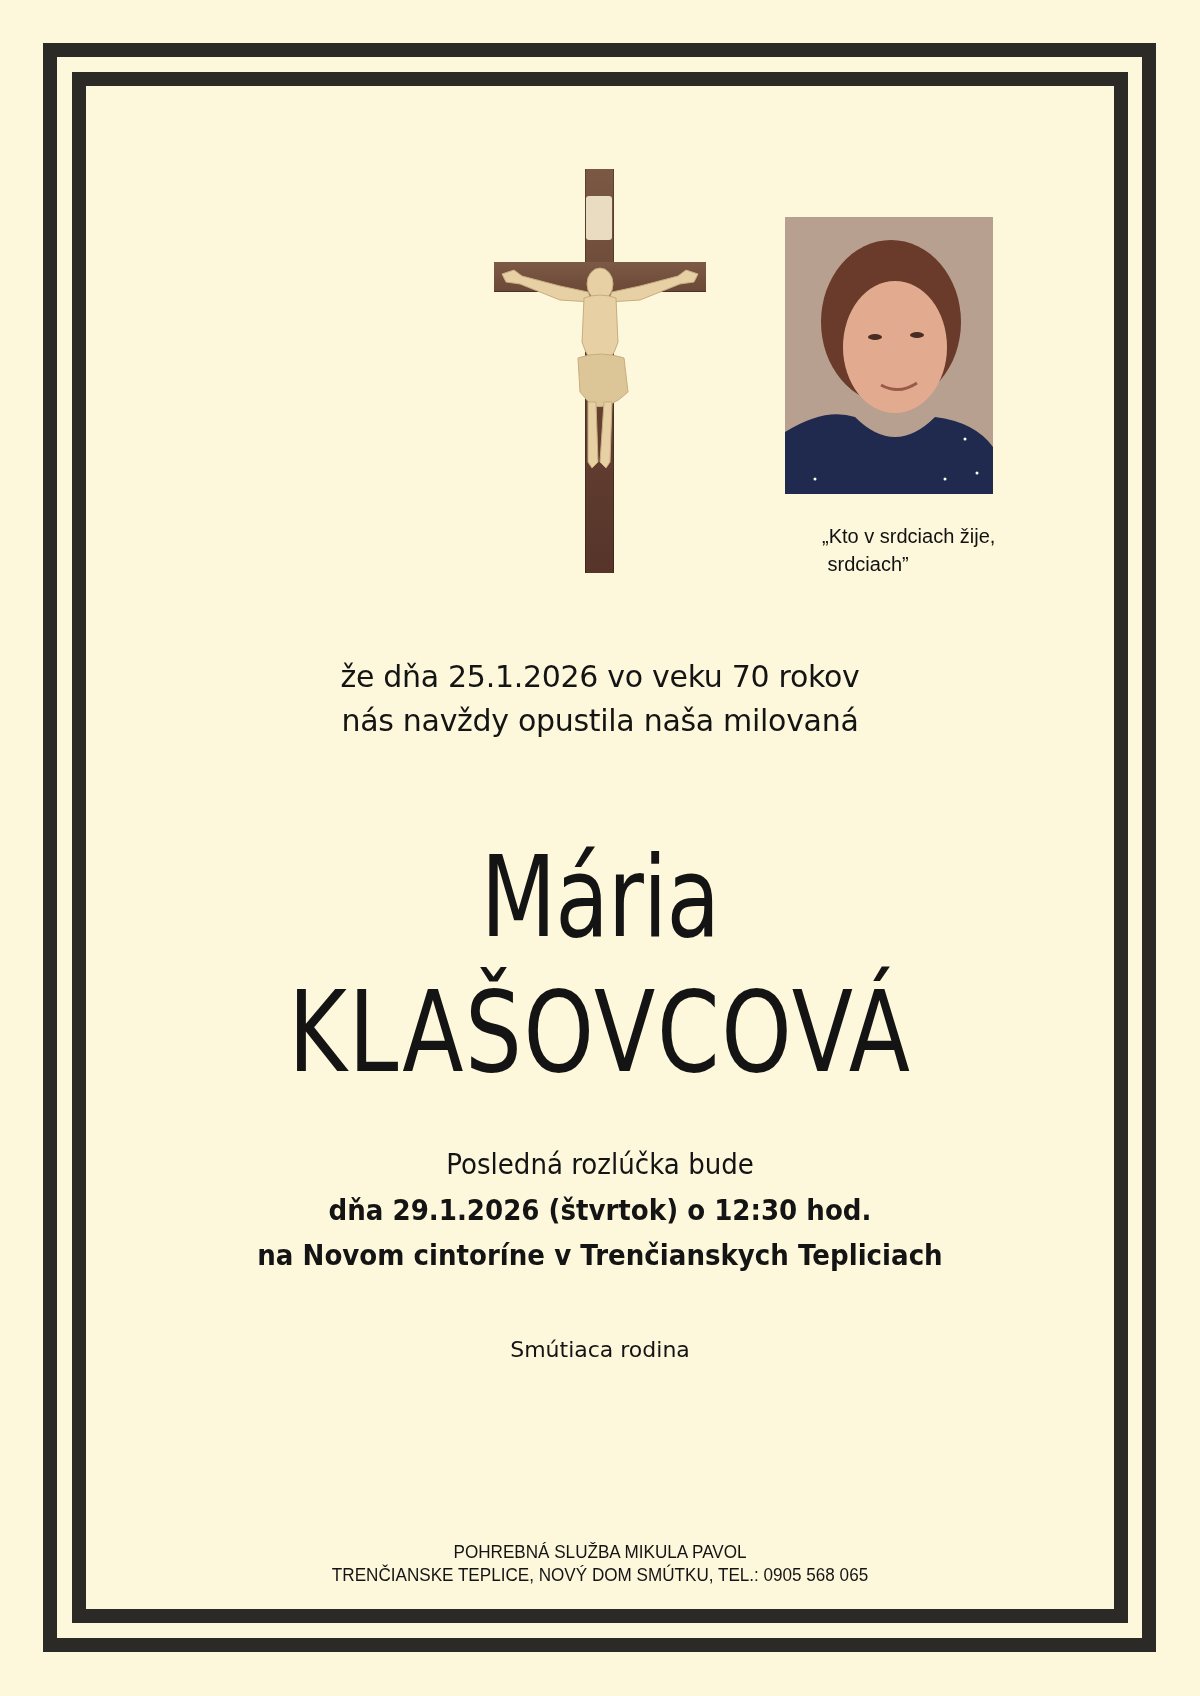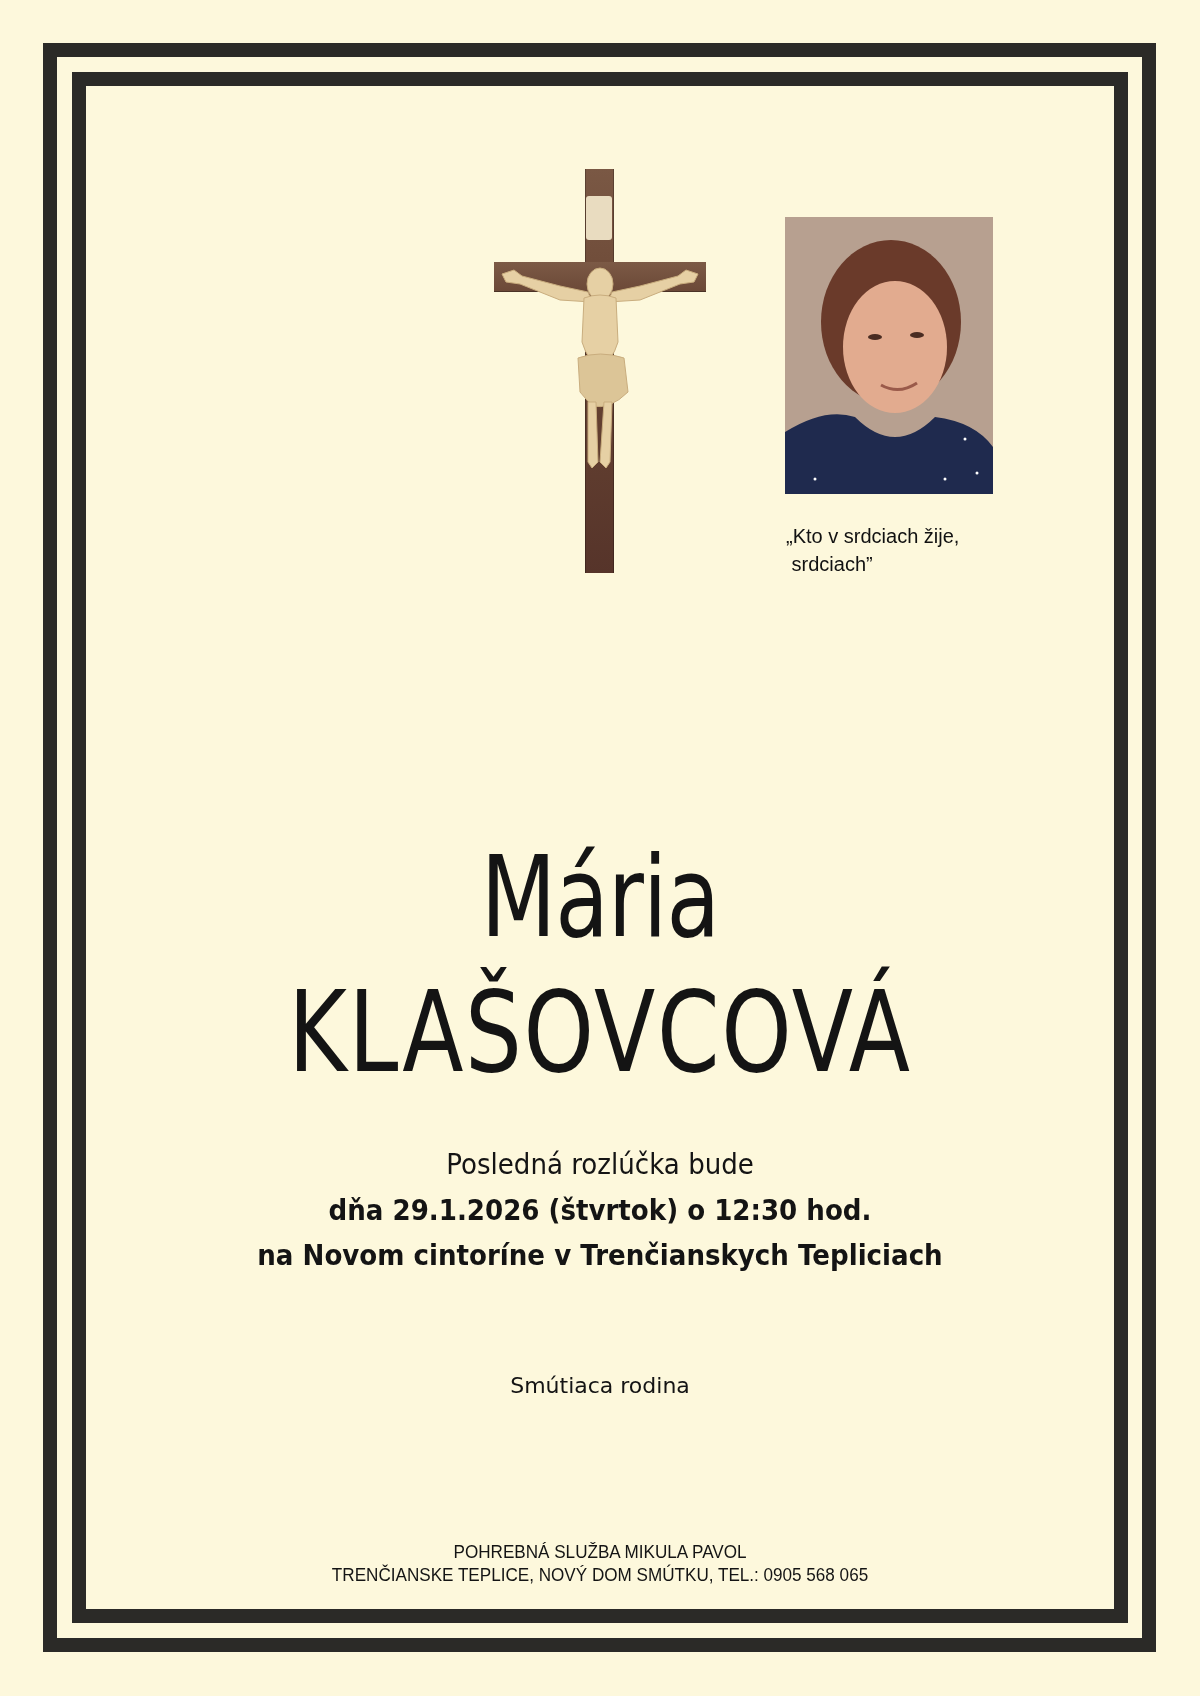--- a/index.html
+++ b/index.html
@@ -37,30 +37,30 @@
 
   .photo {
     position:absolute; left:785px; top:217px; width:208px; height:277px;
     background:#b39c8a; overflow:hidden;
   }
   .quote {
     position:absolute; left:786px; top:522px; width:260px;
     font-family:"Liberation Sans", sans-serif; font-size:20px; line-height:28px;
     color:#111;
   }
-  .quote div { white-space:pre; }
+  .quote div { white-space:pre;margin-left:36px; }
 
   .center { position:absolute; left:86px; width:1028px; text-align:center; }
   .intro { top:655px; font-size:30px; line-height:44px; font-family:"DejaVu Sans", sans-serif; letter-spacing:-0.3px; }
   .first-name { top:832px; font-size:112px; line-height:130px; font-family:"DejaVu Sans", sans-serif; transform:scaleX(0.78); transform-origin:center; letter-spacing:-1px; }
   .last-name { top:967px; font-size:112px; line-height:130px; font-family:"DejaVu Sans", sans-serif; transform:scaleX(0.80); transform-origin:center; letter-spacing:2px; }
   .farewell-1 { top:1144px; font-size:29px; line-height:40px; font-family:"DejaVu Sans", sans-serif; transform:scaleX(0.9); }
   .farewell-2 { top:1190px; font-size:29px; line-height:40px; font-weight:bold; font-family:"DejaVu Sans", sans-serif; transform:scaleX(0.9); }
   .farewell-3 { top:1235px; font-size:29px; line-height:40px; font-weight:bold; font-family:"DejaVu Sans", sans-serif; transform:scaleX(0.9); }
-  .family { top:1335px; font-size:22px; line-height:30px; font-family:"DejaVu Sans", sans-serif;margin-top:36px; }
+  .family { top:1335px; font-size:22px; line-height:30px; font-family:"DejaVu Sans", sans-serif; }
   .footer { top:1541px; font-size:18px; line-height:23px; font-family:"Liberation Sans", sans-serif; transform:scaleX(0.95); }
 </style>
 </head>
 <body>
 
 <div class="frame-outer"></div>
 <div class="frame-inner"></div>
 
 <div class="cross">
   <div class="beam-v"></div>
@@ -104,20 +104,22 @@
     <circle cx="160" cy="262" r="1.5" fill="#fff"></circle>
   </svg>
 </div>
 
 <div class="quote">
   <div>„Kto v srdciach žije,</div>
   <div> srdciach”</div>
 </div>
 
 <div class="center intro">
+  <div>že dňa 25.1.2026 vo veku 70 rokov</div>
+  <div>nás navždy opustila naša milovaná</div>
 </div>
 
 <div class="center first-name">Mária</div>
 <div class="center last-name">KLAŠOVCOVÁ</div>
 
 <div class="center farewell-1">Posledná rozlúčka bude</div>
 <div class="center farewell-2">dňa 29.1.2026 (štvrtok) o 12:30 hod.</div>
 <div class="center farewell-3">na Novom cintoríne v Trenčianskych Tepliciach</div>
 
 <div class="center family">Smútiaca rodina</div>

